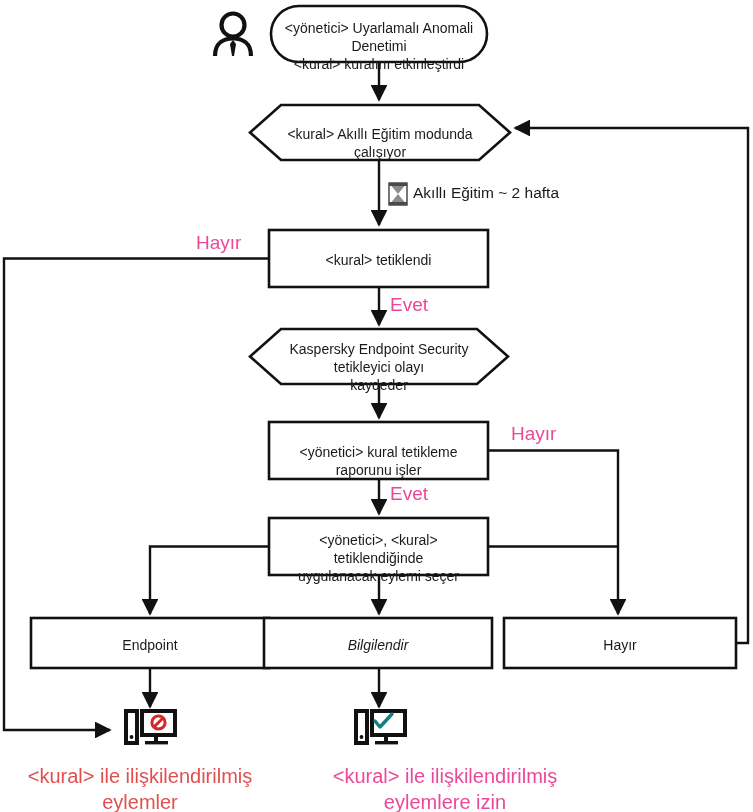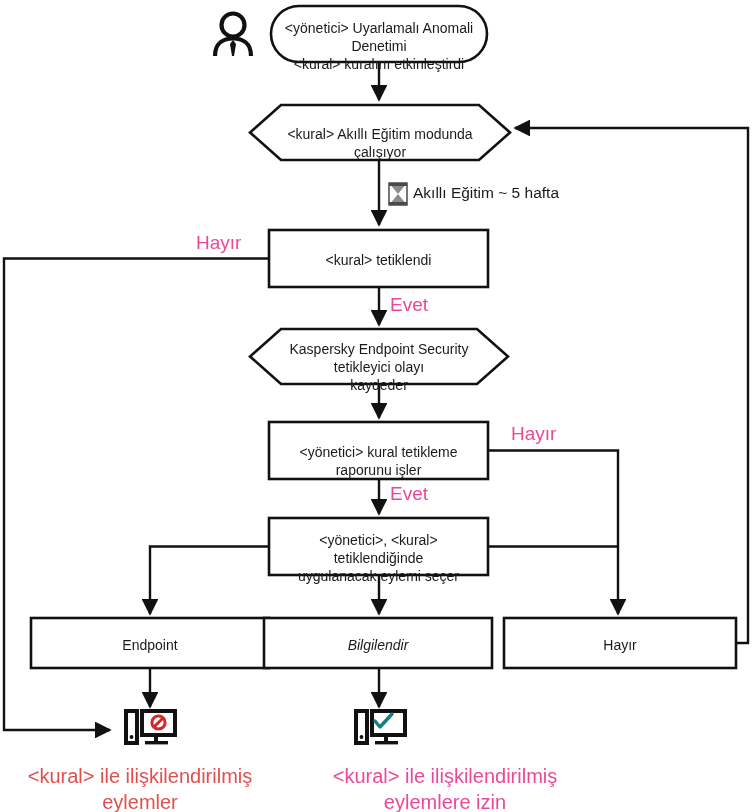--- a/index.html
+++ b/index.html
@@ -163,19 +163,19 @@
 <div class="node-text small" style="left:508px; top:637px; width:224px;">Hayır</div>
 
 <div class="edge-label" style="left:196px; top:232px;">Hayır</div>
 
 <div class="edge-label" style="left:390px; top:294px;">Evet</div>
 
 <div class="edge-label" style="left:511px; top:423px;">Hayır</div>
 
 <div class="edge-label" style="left:390px; top:483px;">Evet</div>
 
-<div class="timer-label" style="left:413px; top:184px;">Akıllı Eğitim ~ 5 hafta</div>
+<div class="timer-label" style="left:413px; top:184px;">Akıllı Eğitim ~ 2 hafta</div>
 
 <div class="outcome-label outcome-blocked" style="left:5px; top:763px; width:270px;">&lt;kural&gt; ile ilişkilendirilmiş eylemler
 engellenmiş</div>
 
 <div class="outcome-label outcome-allowed" style="left:295px; top:763px; width:300px;">&lt;kural&gt; ile ilişkilendirilmiş eylemlere izin
 verilmiş</div>
 
 </body></html>

